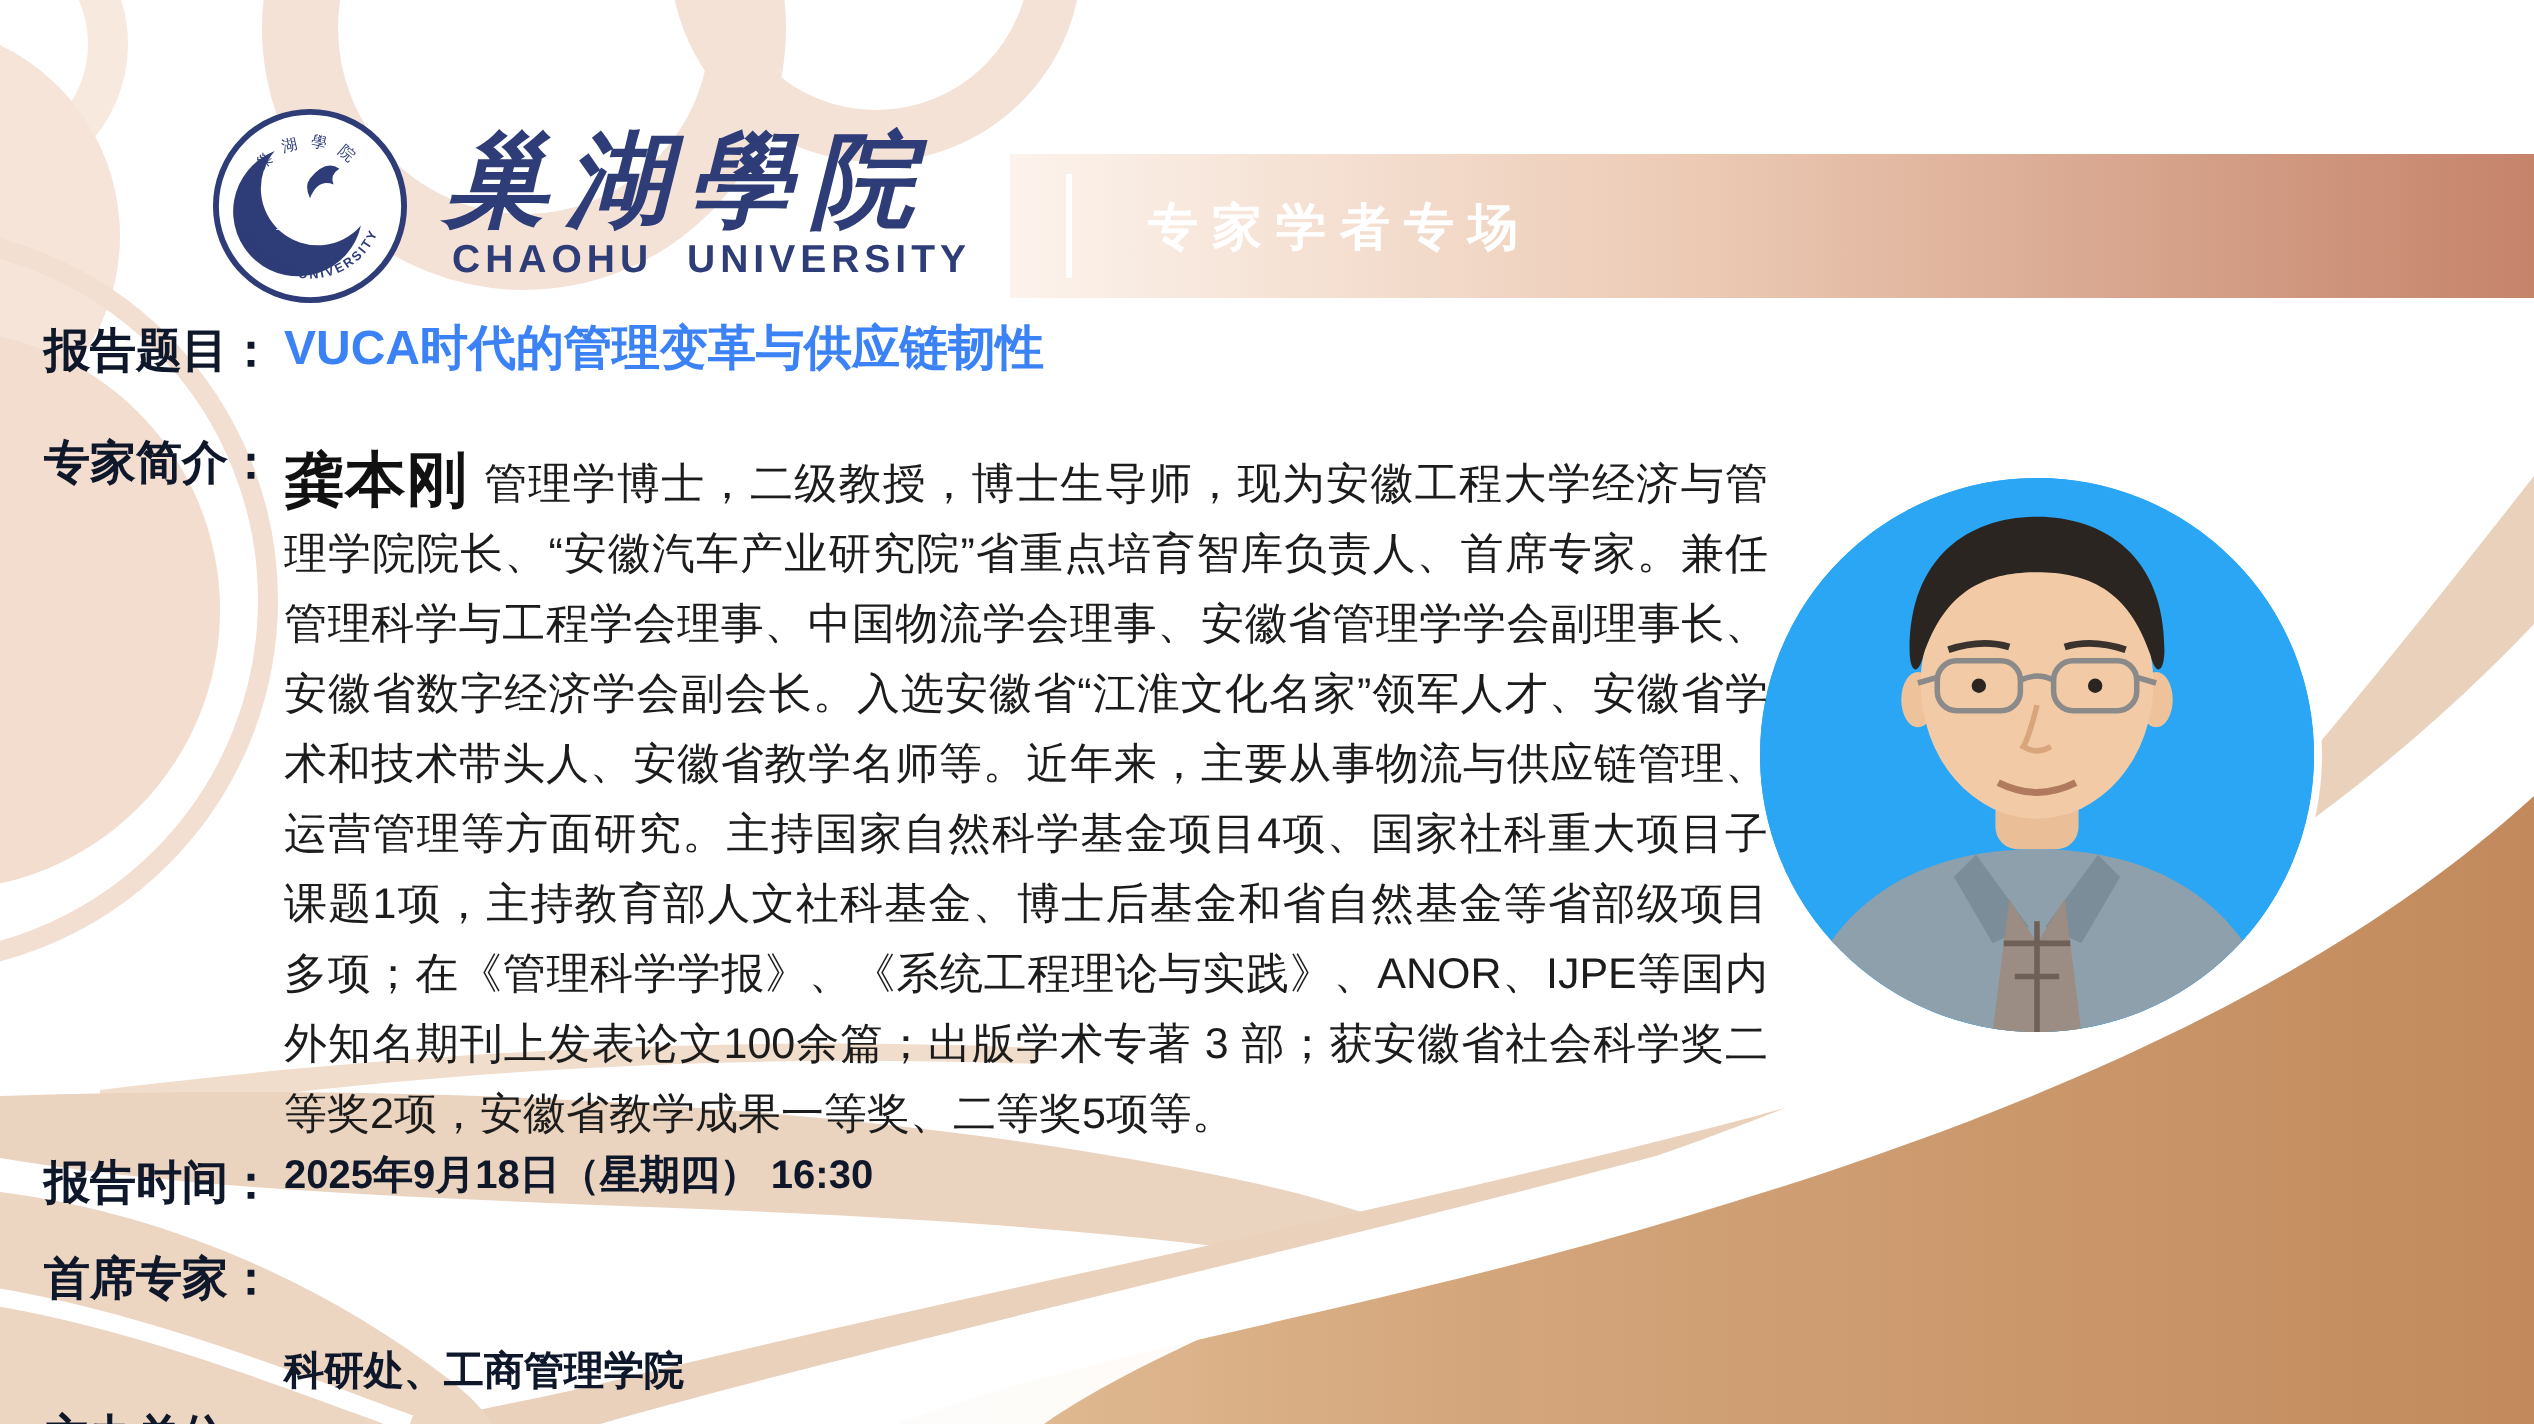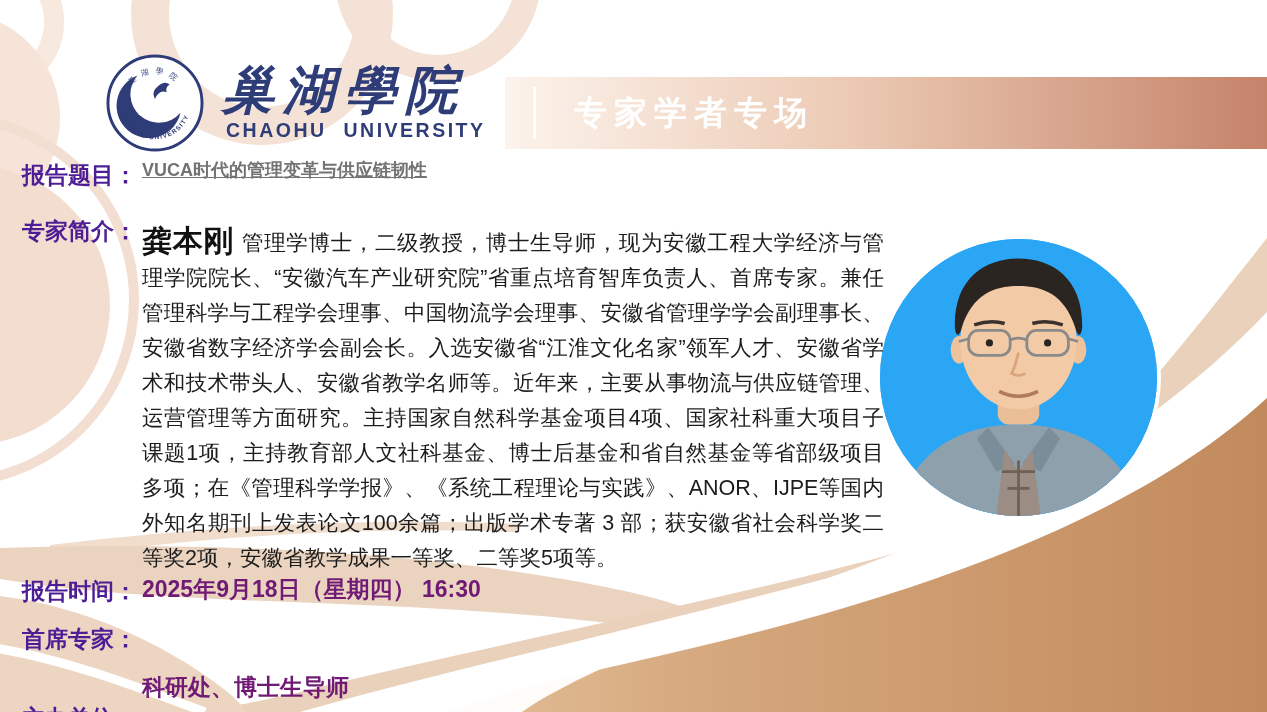--- a/index.html
+++ b/index.html
@@ -24,33 +24,33 @@
     position:absolute;left:505px;top:77px;width:762px;height:72px;z-index:4;
     background:linear-gradient(90deg,#fcf3ec 0%,#eccab4 45%,#c5836a 100%);
     display:flex;align-items:center;
   }
   .banner-title{
     margin-left:66px;font-size:37px;font-weight:700;color:#a18544;letter-spacing:13px;white-space:nowrap;
   }
   .banner-divider{width:3px;height:52px;background:#ffffff;margin:0 10px 0 28px;}
   .banner-subtitle{
     font-family:"Liberation Serif","DejaVu Serif",serif;
-    font-size:33px;font-weight:600;color:#ffffff;letter-spacing:7px;margin-left:28px;white-space:nowrap;
+    font-size:25px;font-weight:600;color:#ffffff;letter-spacing:7px;margin-left:28px;white-space:nowrap;
   }
   
   .label{
     position:absolute;left:22px;z-index:6;
-    font-size:23px;font-weight:600;color:#4c1d95;white-space:nowrap;
+    font-size:23px;font-weight:600;color:#0f172a;white-space:nowrap;
   }
   .value{
     position:absolute;left:142px;z-index:6;
-    font-size:23px;font-weight:700;color:#701a75;white-space:nowrap;
+    font-size:20px;font-weight:700;color:#0f172a;white-space:nowrap;
   }
   .topic-label{top:160px;}
-  .topic-value{top:158px;font-size:18px;color:#737373;text-decoration:underline;}
+  .topic-value{top:158px;font-size:24px;color:#3b82f6;}
   .bio-label{top:216px;}
   .bio-block{
     position:absolute;left:142px;top:212px;width:742px;z-index:6;
     font-size:21.5px;line-height:35px;color:#1c1c1c;text-align:justify;margin-top:11px;
   }
   .bio-name{font-size:30px;font-weight:800;color:#111;padding-right:8px;vertical-align:-1px;}
   .time-label{top:576px;}   .time-value{top:574px;}
   .loc-label{top:624px;}    .loc-value{top:622px;}
   .org-label{top:674px;margin-top:29px;}    .org-value{top:672px;}
   
@@ -159,15 +159,15 @@
       <path d="M86,110 Q100,117 114,110" stroke="#b07a5e" stroke-width="2.5" fill="none"></path>
     </svg>
   </div>
 
   <div class="label time-label">报告时间：</div>
   <div class="value time-value">2025年9月18日（星期四） 16:30</div>
 
   <div class="label loc-label">首席专家：</div>
 
   <div class="label org-label">主办单位：</div>
-  <div class="value org-value">科研处、博士生导师</div>
+  <div class="value org-value">科研处、工商管理学院</div>
 
 </div>
 
 </body></html>

